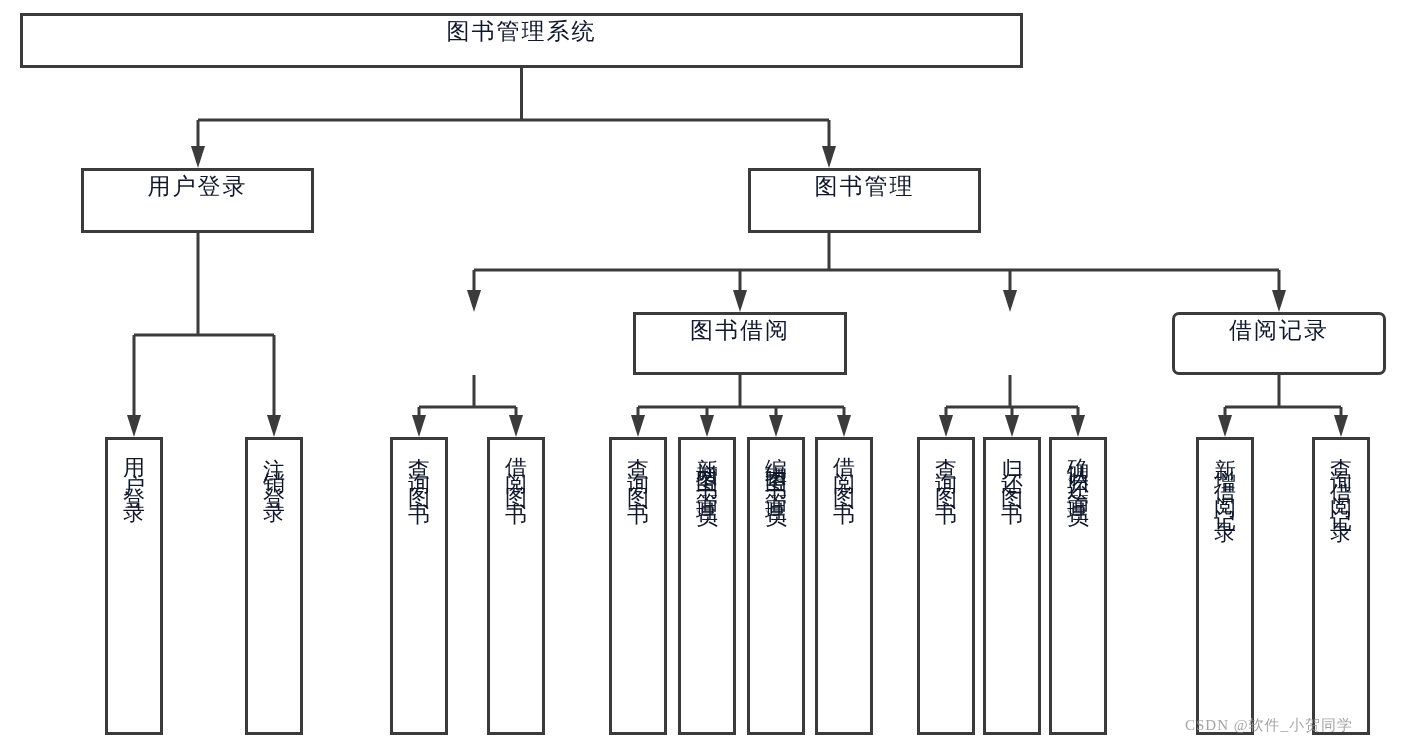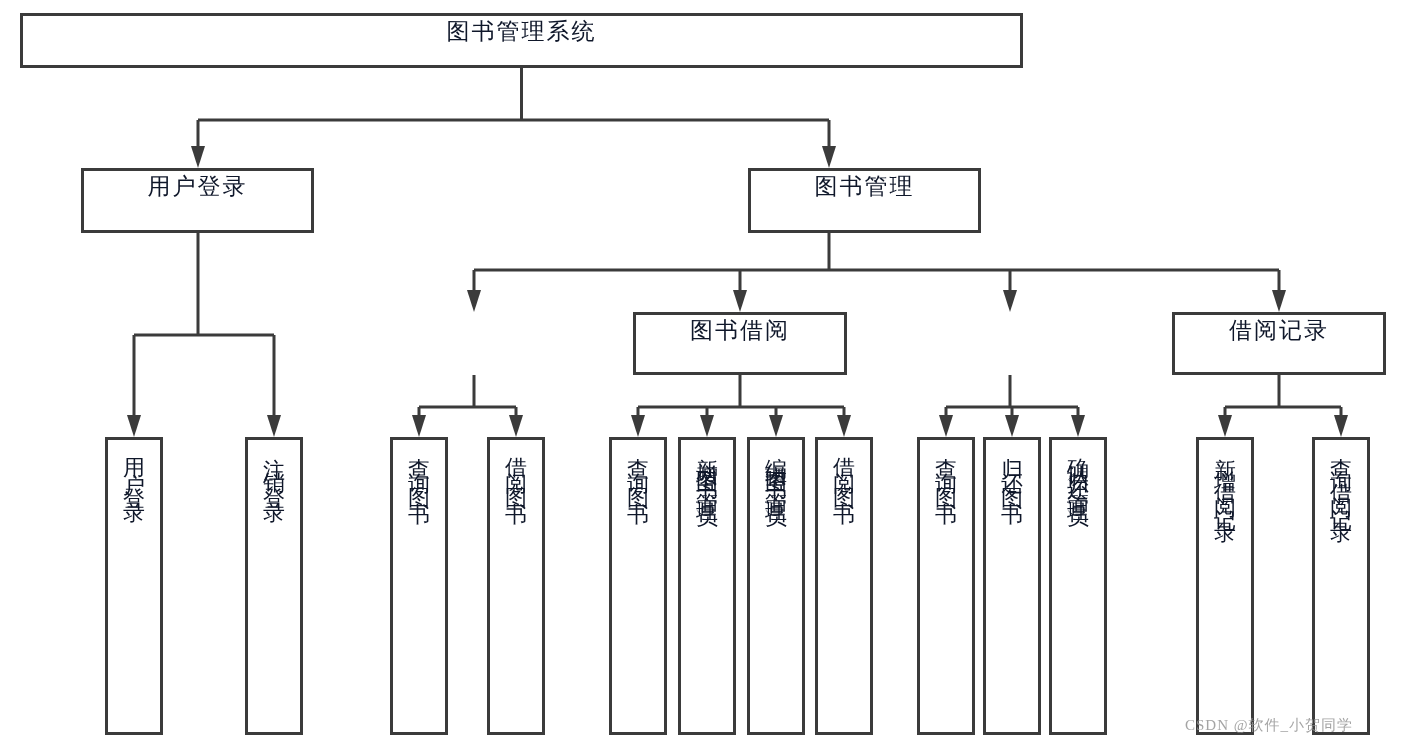--- a/index.html
+++ b/index.html
@@ -111,21 +111,21 @@
   <div class="box" style="left:81px; top:168px; width:233px; height:65px;">
     <span class="hlabel">用户登录</span>
   </div>
   <div class="box" style="left:712px; top:168px; width:233px; height:65px;margin-left:36px;">
     <span class="hlabel">图书管理</span>
   </div>
 
   <div class="box" style="left:633px; top:312px; width:214px; height:63px;">
     <span class="hlabel">图书借阅</span>
   </div>
-  <div class="box" style="left:1172px; top:312px; width:214px; height:63px;">
+  <div class="box" style="left:1172px; top:312px; width:214px; height:63px;border-radius:7px;">
     <span class="hlabel">借阅记录</span>
   </div>
 
   <div class="box" style="left:105px; top:437px; width:58px; height:298px;">
     <span class="vtext len4">用户登录</span>
   </div>
   <div class="box" style="left:245px; top:437px; width:58px; height:298px;">
     <span class="vtext len4">注销登录</span>
   </div>
 

